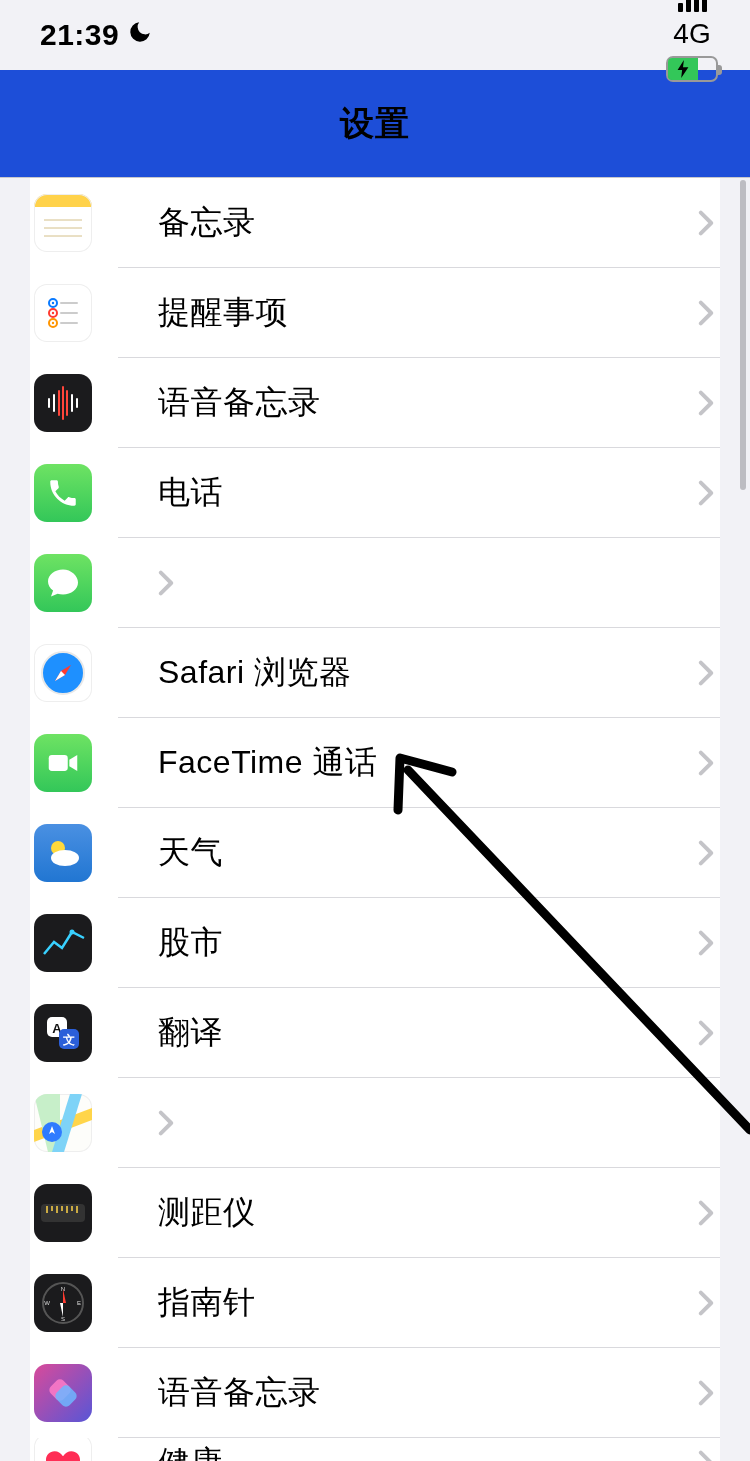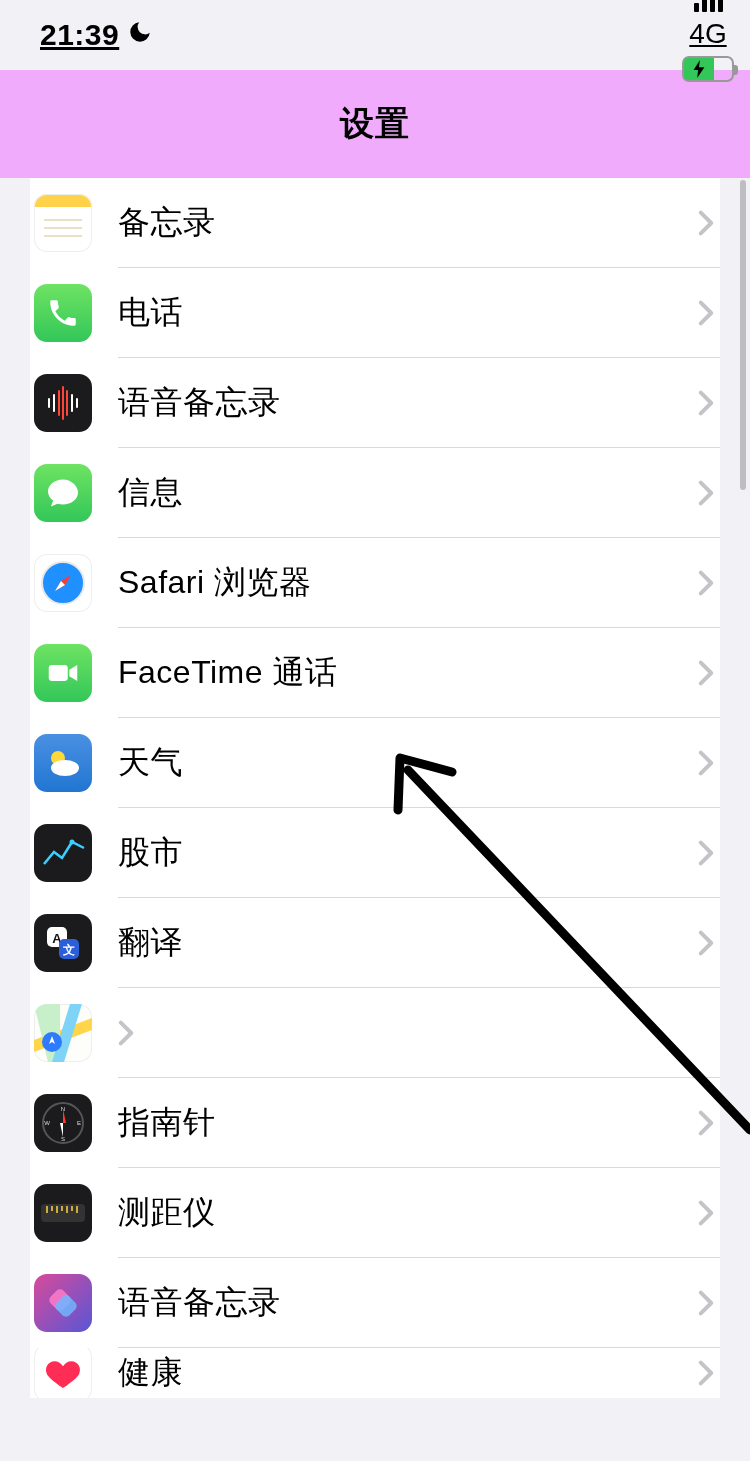--- a/index.html
+++ b/index.html
@@ -9,24 +9,23 @@
     font-family: -apple-system, "Helvetica Neue", Arial, sans-serif;
     background: #f2f2f6;
     overflow: hidden;
     position: relative;
   }
   .status-bar {
     height: 70px;
     display: flex;
     align-items: center;
     justify-content: space-between;
-    padding: 0 16px 0 40px;
+    padding: 0 32px 0 40px;
     background: #f2f2f6;
     font-weight: 600;
-    text-decoration: underline;
   }
   .status-left {
     display: flex;
     align-items: center;
     gap: 8px;
     font-size: 30px;
     letter-spacing: 0.5px;
   }
   .status-right {
     display: flex;
@@ -34,37 +33,38 @@
     gap: 6px;
     font-size: 28px;
     font-weight: 500;
     flex-direction: column;
   }
   .nav-bar {
     height: 108px;
     display: flex;
     align-items: center;
     justify-content: center;
-    background: #f0abfc;
+    background: #1d4ed8;
     border-bottom: 1px solid #c8c8cc;
   }
   .nav-title {
     font-size: 34px;
     font-weight: 600;
     letter-spacing: 1px;
   }
   .list {
     background: #ffffff;
     margin: 0 30px;
   }
   .row {
     display: flex;
     align-items: center;
     height: 90px;
     position: relative;
+    gap: 40px;
   }
   .row .icon-box {
     width: 58px;
     height: 58px;
     border-radius: 13px;
     margin: 0 26px 0 4px;
     flex: 0 0 auto;
     display: flex;
     align-items: center;
     justify-content: center;
@@ -169,28 +169,35 @@
     </div>
     <div class="label">备忘录</div>
     <div class="chev">
         <svg width="16" height="26" viewBox="0 0 12 20">
           <path fill="none" stroke="#c4c4c8" stroke-width="3" stroke-linecap="round" stroke-linejoin="round" d="M2 2l8 8-8 8"></path>
         </svg>
       </div>
     <div class="sep"></div>
   </div>
 
-
-  <div class="row">
-    <div class="icon-box" style="background:linear-gradient(#6ee363,#33c759);">
-      <svg width="34" height="34" viewBox="0 0 24 24">
-          <path fill="#fff" d="M6.6 10.8c1.4 2.8 3.8 5.2 6.6 6.6l2.2-2.2c.3-.3.7-.4 1-.2 1.2.4 2.4.6 3.6.6.6 0 1 .4 1 1V20c0 .6-.4 1-1 1C10.6 21 3 13.4 3 4c0-.6.4-1 1-1h3.4c.6 0 1 .4 1 1 0 1.2.2 2.4.6 3.6.1.4 0 .8-.2 1l-2.2 2.2z"></path>
-        </svg>
-    </div>
-    <div class="label">电话</div>
+  <div class="row">
+    <div class="icon-box" style="background:#fff;box-shadow:0 0 0 1px #eee inset;">
+      <svg width="40" height="40" viewBox="0 0 40 40">
+        <circle cx="10" cy="10" r="4" fill="none" stroke="#0a7aff" stroke-width="2"></circle>
+          <circle cx="10" cy="10" r="1.2" fill="#0a7aff"></circle>
+        <circle cx="10" cy="20" r="4" fill="none" stroke="#ff3b30" stroke-width="2"></circle>
+          <circle cx="10" cy="20" r="1.2" fill="#ff3b30"></circle>
+        <circle cx="10" cy="30" r="4" fill="none" stroke="#ff9500" stroke-width="2"></circle>
+          <circle cx="10" cy="30" r="1.2" fill="#ff9500"></circle>
+        <line x1="18" y1="10" x2="34" y2="10" stroke="#ccc" stroke-width="2" stroke-linecap="round"></line>
+        <line x1="18" y1="20" x2="34" y2="20" stroke="#ccc" stroke-width="2" stroke-linecap="round"></line>
+        <line x1="18" y1="30" x2="34" y2="30" stroke="#ccc" stroke-width="2" stroke-linecap="round"></line>
+      </svg>
+    </div>
+    <div class="label">提醒事项</div>
     <div class="chev">
         <svg width="16" height="26" viewBox="0 0 12 20">
           <path fill="none" stroke="#c4c4c8" stroke-width="3" stroke-linecap="round" stroke-linejoin="round" d="M2 2l8 8-8 8"></path>
         </svg>
       </div>
     <div class="sep"></div>
   </div>
 
   <div class="row">
     <div class="icon-box" style="background:#1b1b1d;">
@@ -210,25 +217,39 @@
     <div class="chev">
         <svg width="16" height="26" viewBox="0 0 12 20">
           <path fill="none" stroke="#c4c4c8" stroke-width="3" stroke-linecap="round" stroke-linejoin="round" d="M2 2l8 8-8 8"></path>
         </svg>
       </div>
     <div class="sep"></div>
   </div>
 
   <div class="row">
     <div class="icon-box" style="background:linear-gradient(#6ee363,#33c759);">
+      <svg width="34" height="34" viewBox="0 0 24 24">
+          <path fill="#fff" d="M6.6 10.8c1.4 2.8 3.8 5.2 6.6 6.6l2.2-2.2c.3-.3.7-.4 1-.2 1.2.4 2.4.6 3.6.6.6 0 1 .4 1 1V20c0 .6-.4 1-1 1C10.6 21 3 13.4 3 4c0-.6.4-1 1-1h3.4c.6 0 1 .4 1 1 0 1.2.2 2.4.6 3.6.1.4 0 .8-.2 1l-2.2 2.2z"></path>
+        </svg>
+    </div>
+    <div class="label">电话</div>
+    <div class="chev">
+        <svg width="16" height="26" viewBox="0 0 12 20">
+          <path fill="none" stroke="#c4c4c8" stroke-width="3" stroke-linecap="round" stroke-linejoin="round" d="M2 2l8 8-8 8"></path>
+        </svg>
+      </div>
+    <div class="sep"></div>
+  </div>
+
+  <div class="row">
+    <div class="icon-box" style="background:linear-gradient(#6ee363,#33c759);">
       <svg width="36" height="36" viewBox="0 0 24 24">
           <path fill="#fff" d="M12 3C6.5 3 2 6.6 2 11c0 2.4 1.3 4.5 3.4 6L4 21l4.4-1.8c1.1.3 2.3.5 3.6.5 5.5 0 10-3.6 10-8S17.5 3 12 3z"></path>
         </svg>
     </div>
-    <div class="label">信息</div>
     <div class="chev">
         <svg width="16" height="26" viewBox="0 0 12 20">
           <path fill="none" stroke="#c4c4c8" stroke-width="3" stroke-linecap="round" stroke-linejoin="round" d="M2 2l8 8-8 8"></path>
         </svg>
       </div>
     <div class="sep"></div>
   </div>
 
   <div class="row">
     <div class="icon-box" style="background:#fff;box-shadow:0 0 0 1px #eee inset;">
@@ -317,41 +338,20 @@
   <div class="row">
     <div class="icon-box" style="background:#fdfdfa;box-shadow:0 0 0 1px #eee inset;overflow:hidden;">
       <svg width="58" height="58" viewBox="0 0 58 58">
         <path d="M0 36 L58 14 L58 26 L0 48 Z" fill="#ffd54a"></path>
         <path d="M0 0 H26 V58 H14 Z" fill="#c7efc9"></path>
         <path d="M36 0 L48 0 L30 58 L18 58 Z" fill="#7ed3f7"></path>
         <circle cx="18" cy="38" r="10" fill="#2f7bff"></circle>
         <path d="M18 32 L21 40 L18 38 L15 40 Z" fill="#fff"></path>
       </svg>
     </div>
-    <div class="chev">
-        <svg width="16" height="26" viewBox="0 0 12 20">
-          <path fill="none" stroke="#c4c4c8" stroke-width="3" stroke-linecap="round" stroke-linejoin="round" d="M2 2l8 8-8 8"></path>
-        </svg>
-      </div>
-    <div class="sep"></div>
-  </div>
-
-  <div class="row">
-    <div class="icon-box" style="background:#1b1b1d;">
-      <svg width="48" height="48" viewBox="0 0 48 48">
-        <circle cx="24" cy="24" r="20" fill="none" stroke="#555" stroke-width="2"></circle>
-        <text x="24" y="12" font-size="6" fill="#ddd" text-anchor="middle">N</text>
-        <text x="24" y="42" font-size="6" fill="#ddd" text-anchor="middle">S</text>
-        <text x="8" y="26" font-size="6" fill="#ddd" text-anchor="middle">W</text>
-        <text x="40" y="26" font-size="6" fill="#ddd" text-anchor="middle">E</text>
-        <path d="M24 10 L27 24 L24 24 Z" fill="#ff3b30"></path>
-        <path d="M24 38 L21 24 L24 24 Z" fill="#fff"></path>
-      </svg>
-    </div>
-    <div class="label">指南针</div>
     <div class="chev">
         <svg width="16" height="26" viewBox="0 0 12 20">
           <path fill="none" stroke="#c4c4c8" stroke-width="3" stroke-linecap="round" stroke-linejoin="round" d="M2 2l8 8-8 8"></path>
         </svg>
       </div>
     <div class="sep"></div>
   </div>
 
   <div class="row">
     <div class="icon-box" style="background:#1b1b1d;">
@@ -371,20 +371,41 @@
     <div class="label">测距仪</div>
     <div class="chev">
         <svg width="16" height="26" viewBox="0 0 12 20">
           <path fill="none" stroke="#c4c4c8" stroke-width="3" stroke-linecap="round" stroke-linejoin="round" d="M2 2l8 8-8 8"></path>
         </svg>
       </div>
     <div class="sep"></div>
   </div>
 
   <div class="row">
+    <div class="icon-box" style="background:#1b1b1d;">
+      <svg width="48" height="48" viewBox="0 0 48 48">
+        <circle cx="24" cy="24" r="20" fill="none" stroke="#555" stroke-width="2"></circle>
+        <text x="24" y="12" font-size="6" fill="#ddd" text-anchor="middle">N</text>
+        <text x="24" y="42" font-size="6" fill="#ddd" text-anchor="middle">S</text>
+        <text x="8" y="26" font-size="6" fill="#ddd" text-anchor="middle">W</text>
+        <text x="40" y="26" font-size="6" fill="#ddd" text-anchor="middle">E</text>
+        <path d="M24 10 L27 24 L24 24 Z" fill="#ff3b30"></path>
+        <path d="M24 38 L21 24 L24 24 Z" fill="#fff"></path>
+      </svg>
+    </div>
+    <div class="label">指南针</div>
+    <div class="chev">
+        <svg width="16" height="26" viewBox="0 0 12 20">
+          <path fill="none" stroke="#c4c4c8" stroke-width="3" stroke-linecap="round" stroke-linejoin="round" d="M2 2l8 8-8 8"></path>
+        </svg>
+      </div>
+    <div class="sep"></div>
+  </div>
+
+  <div class="row">
     <div class="icon-box" style="background:linear-gradient(135deg,#d94a9a,#5856d6);">
       <svg width="40" height="40" viewBox="0 0 40 40">
         <rect x="8" y="8" width="18" height="18" rx="5" fill="#ff7bc8" opacity="0.85" transform="rotate(45 17 17)"></rect>
         <rect x="14" y="14" width="18" height="18" rx="5" fill="#6fb6ff" opacity="0.85" transform="rotate(45 23 23)"></rect>
       </svg>
     </div>
     <div class="label">语音备忘录</div>
     <div class="chev">
         <svg width="16" height="26" viewBox="0 0 12 20">
           <path fill="none" stroke="#c4c4c8" stroke-width="3" stroke-linecap="round" stroke-linejoin="round" d="M2 2l8 8-8 8"></path>

